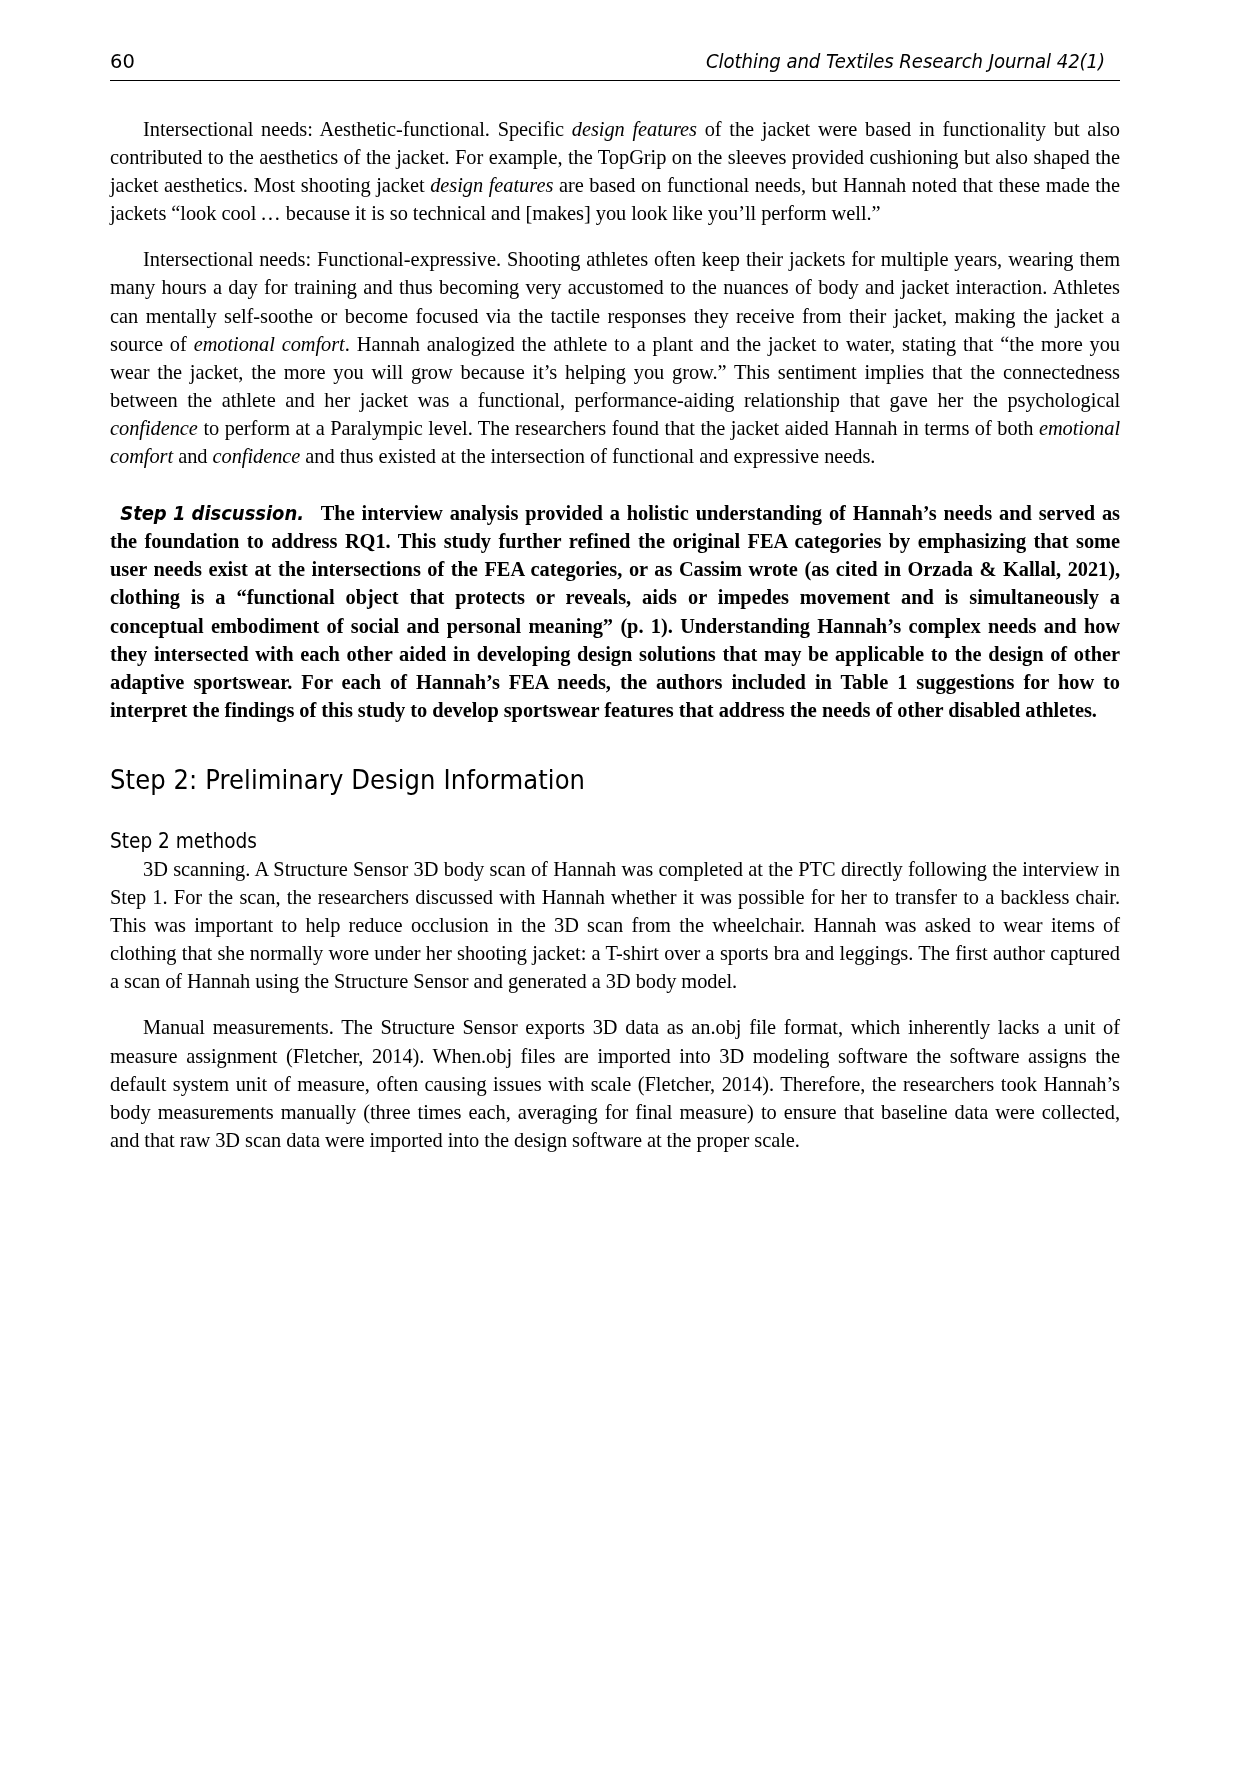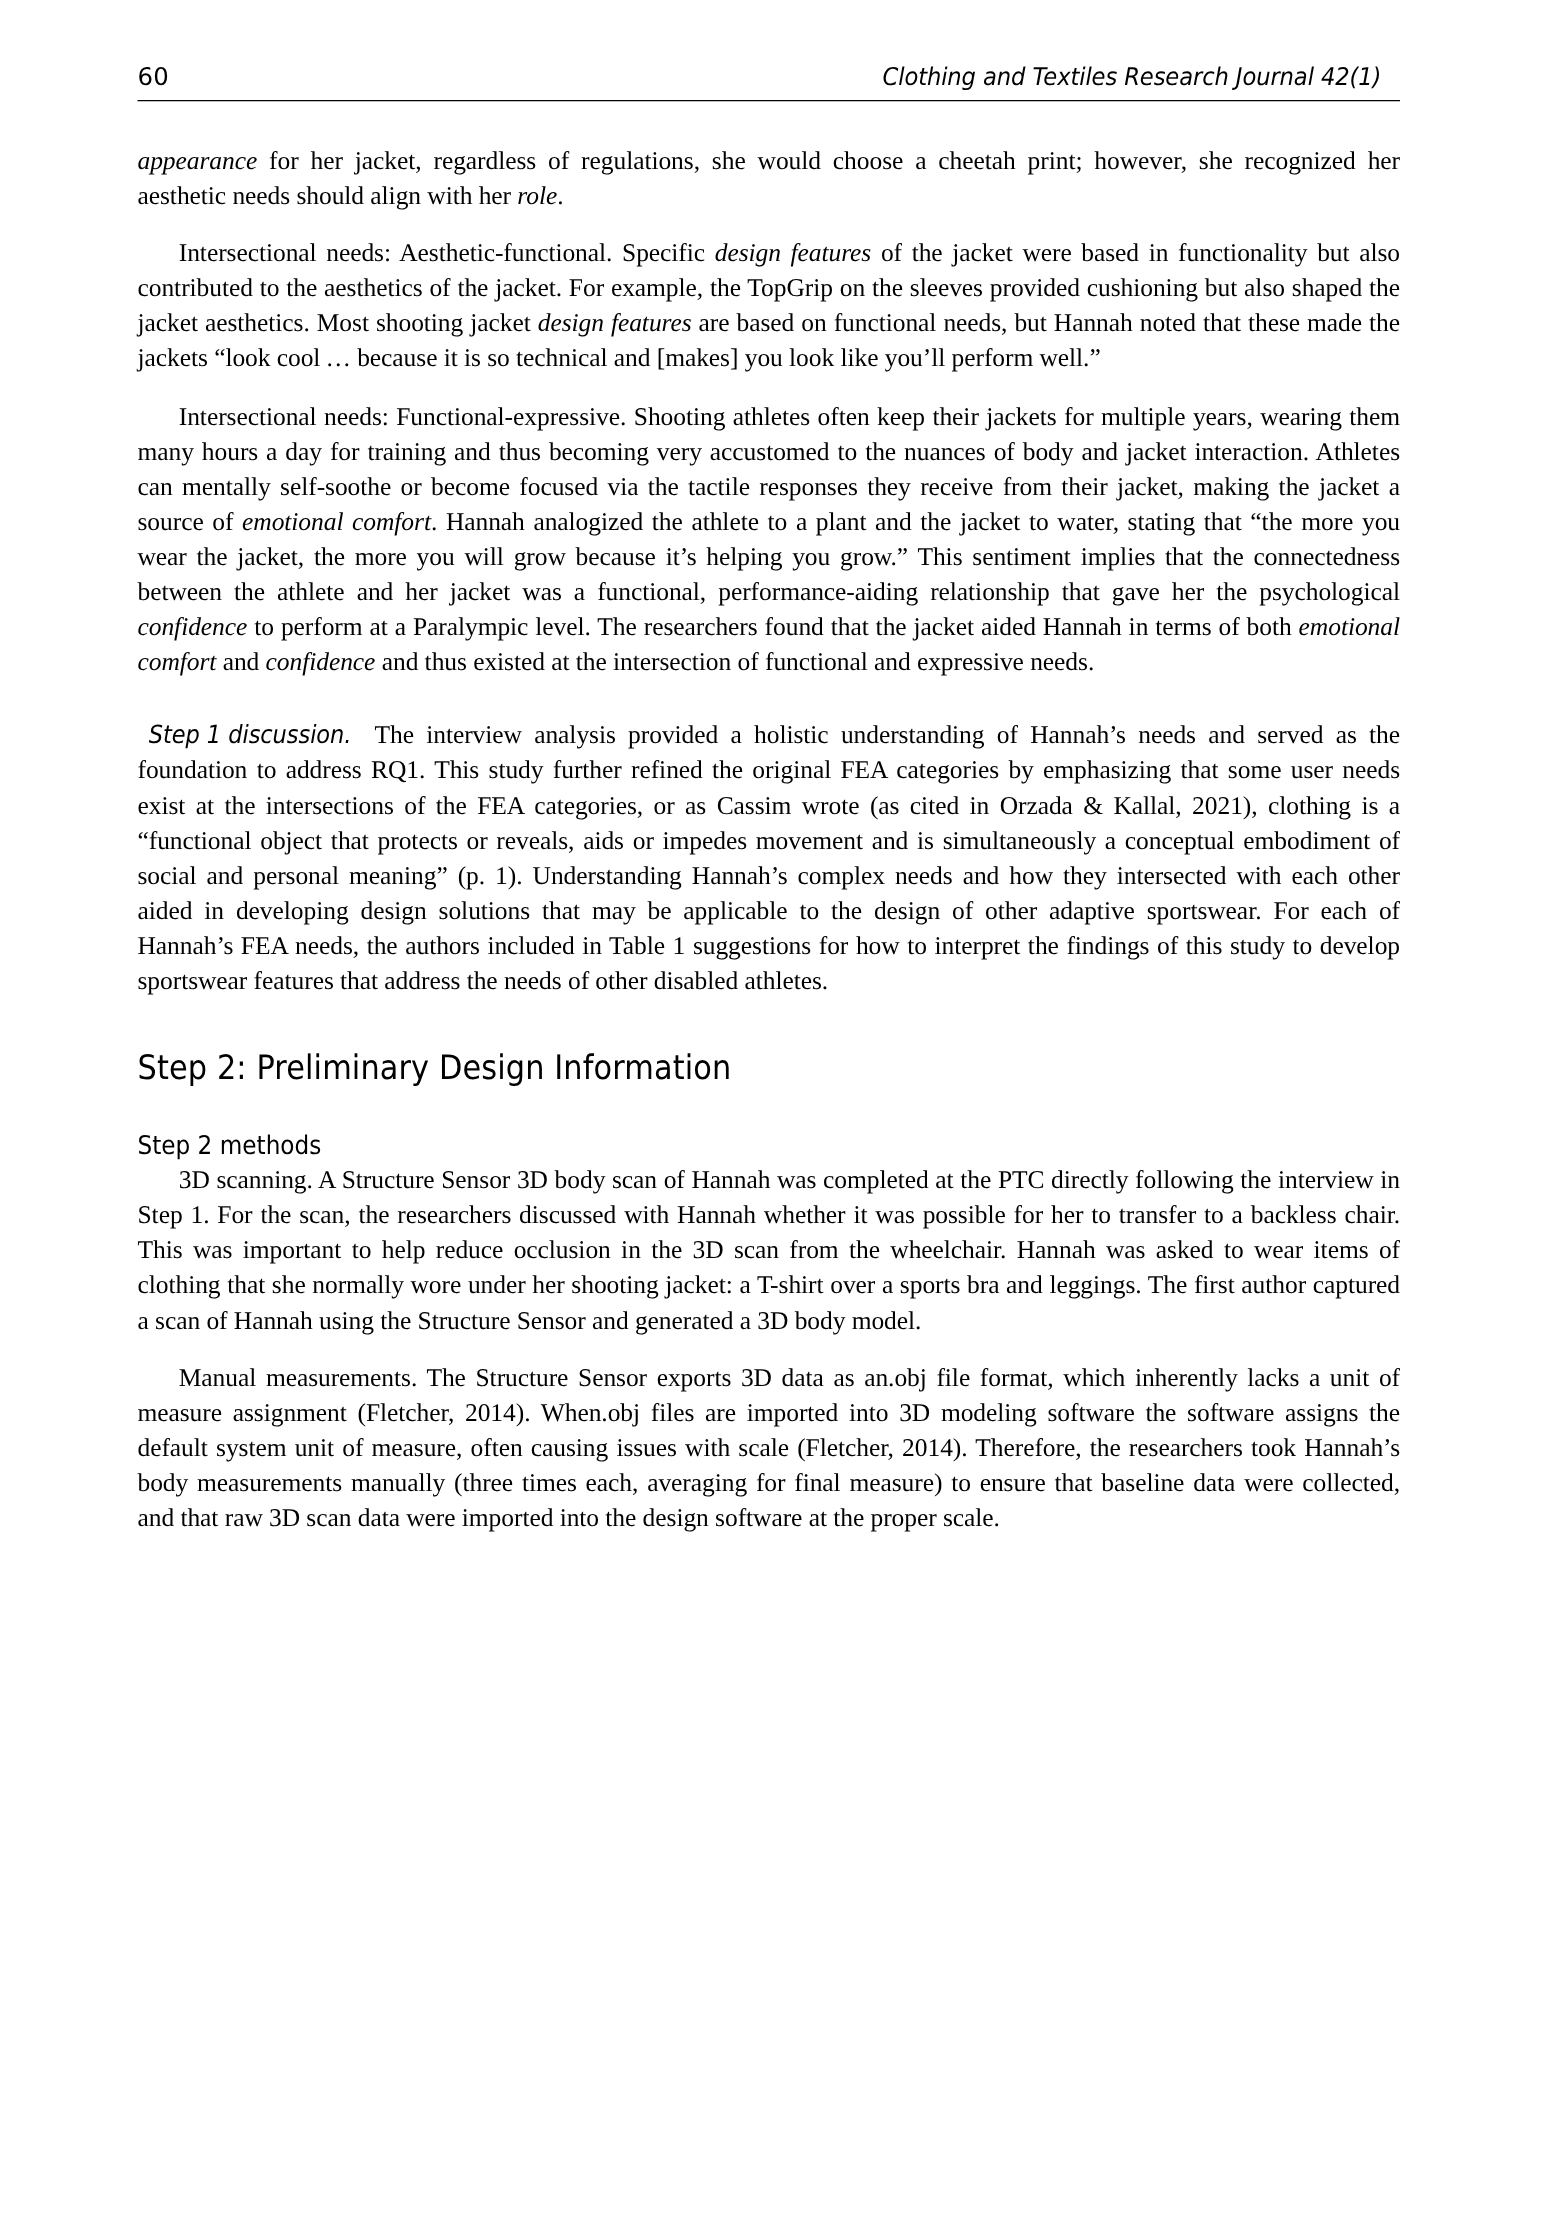--- a/index.html
+++ b/index.html
@@ -53,21 +53,21 @@
     margin: 0;
     font-size: 20.4px;
     line-height: 28.1px;
     text-align: justify;
     text-justify: inter-word;
     hyphens: none;
     letter-spacing: -0.05px;
   }
   p.indent { text-indent: 33px; }
   p.gap    { margin-top: 18px; }
-  p.gap-lg { margin-top: 29px; }
+  p.gap-lg { margin-top: 29px; font-weight: bold; }
 
   i, .it { font-style: italic; }
 
   
   .leadin { }
   .leadin::after { content: ""; }
 
   
   h2.head-a {
     font-family: "DejaVu Sans", sans-serif;
@@ -101,21 +101,20 @@
 <body>
 
 <div class="page">
   <div class="content">
 
     <div class="runhead">
       <span class="folio">60</span>
       <span class="journal">Clothing and Textiles Research Journal 42(1)</span>
     </div>
 
-    <p class="body"><i>appearance</i><span> for her jacket, regardless of regulations, she would choose a cheetah print; however, she recognized her aesthetic needs should align with her </span><i>role</i><span>.</span></p>
 
     <p class="body indent gap"><span class="leadin">Intersectional needs: Aesthetic-functional.</span><span>  Specific </span><i>design features</i><span> of the jacket were based in functionality but also contributed to the aesthetics of the jacket. For example, the TopGrip on the sleeves provided cushioning but also shaped the jacket aesthetics. Most shooting jacket </span><i>design features</i><span> are based on functional needs, but Hannah noted that these made the jackets “look cool … because it is so technical and [makes] you look like you’ll perform well.”</span></p>
 
     <p class="body indent gap"><span class="leadin">Intersectional needs: Functional-expressive.</span><span>  Shooting athletes often keep their jackets for multiple years, wearing them many hours a day for training and thus becoming very accustomed to the nuances of body and jacket interaction. Athletes can mentally self-soothe or become focused via the tactile responses they receive from their jacket, making the jacket a source of </span><i>emotional comfort</i><span>. Hannah analogized the athlete to a plant and the jacket to water, stating that “the more you wear the jacket, the more you will grow because it’s helping you grow.” This sentiment implies that the connectedness between the athlete and her jacket was a functional, performance-aiding relationship that gave her the psychological </span><i>confidence</i><span> to perform at a Paralympic level. The researchers found that the jacket aided Hannah in terms of both </span><i>emotional comfort</i><span> and </span><i>confidence</i><span> and thus existed at the intersection of functional and expressive needs.</span></p>
 
     <p class="body gap-lg"><span class="runin-sans">Step 1 discussion.</span><span>  The interview analysis provided a holistic understanding of Hannah’s needs and served as the foundation to address RQ1. This study further refined the original FEA categories by emphasizing that some user needs exist at the intersections of the FEA categories, or as Cassim wrote (as cited in Orzada &amp; Kallal, 2021), clothing is a “functional object that protects or reveals, aids or impedes movement and is simultaneously a conceptual embodiment of social and personal meaning” (p. 1). Understanding Hannah’s complex needs and how they intersected with each other aided in developing design solutions that may be applicable to the design of other adaptive sportswear. For each of Hannah’s FEA needs, the authors included in Table 1 suggestions for how to interpret the findings of this study to develop sportswear features that address the needs of other disabled athletes.</span></p>
 
     <h2 class="head-a">Step 2: Preliminary Design Information</h2>
 
 

